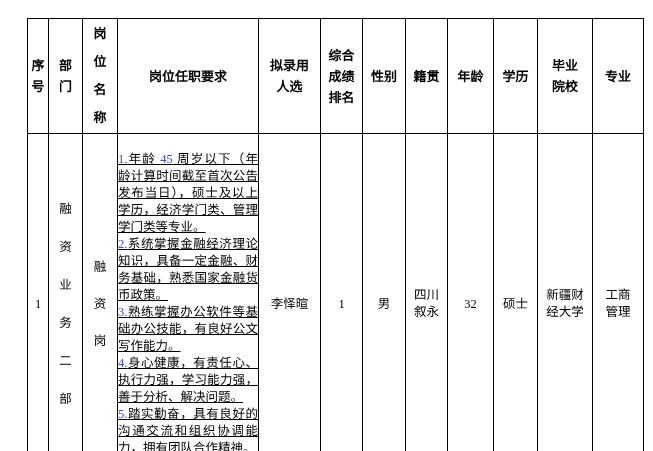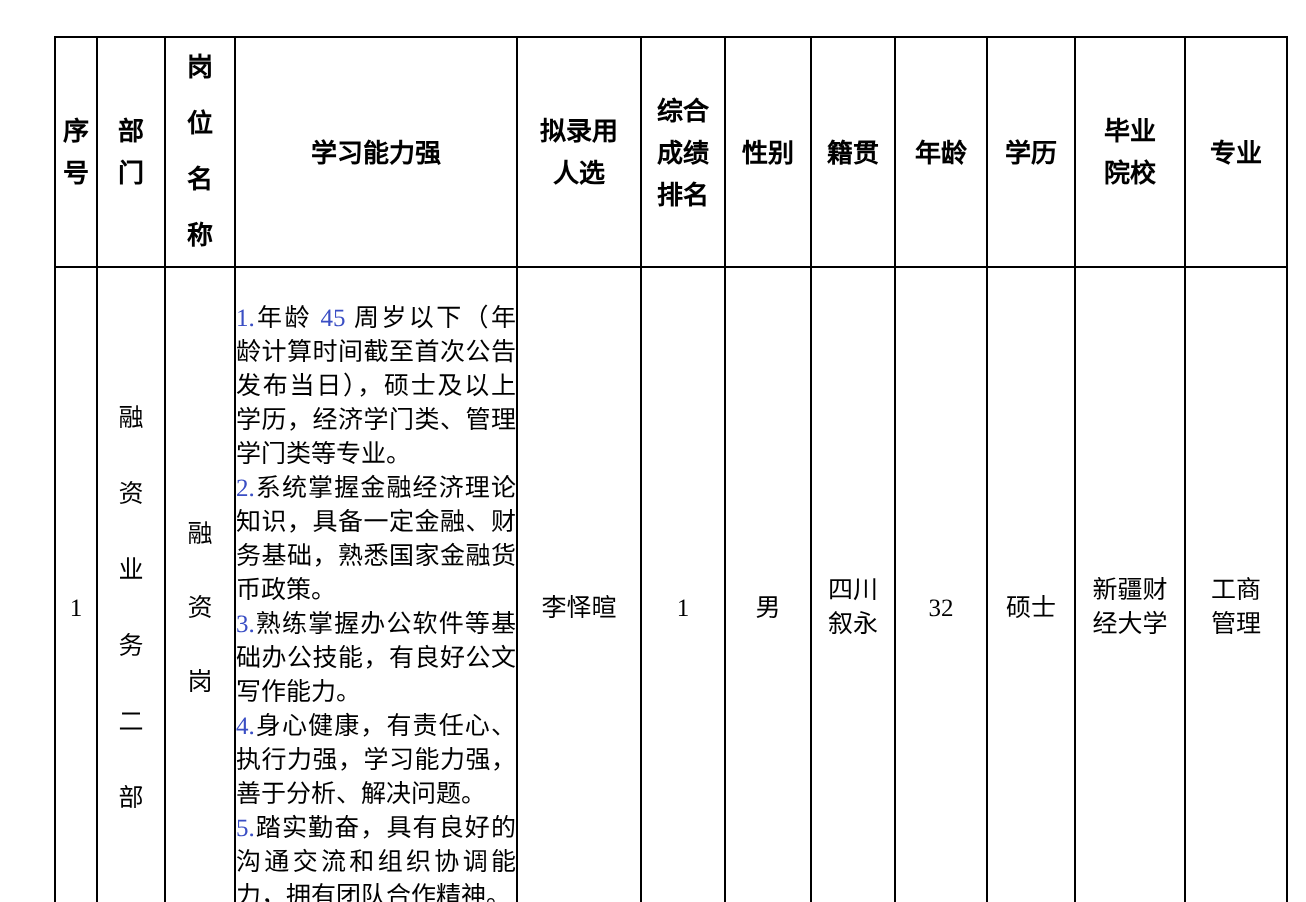--- a/index.html
+++ b/index.html
@@ -54,20 +54,21 @@
     vertical-align: top;
     text-align: left;
     padding: 3px 2px 2px 3px;
   }
   .req-item {
     margin: 0;
     font-size: 12.5px;
     line-height: 17px;
     text-align: justify;
     word-break: break-all;
+    text-decoration: underline;
   }
   .req-num {
     color: var(--num-color, #3a4ec4);
   }
 </style>
 </head>
 <body>
 
 <div class="page">
   <table class="doc-table">
@@ -88,21 +89,21 @@
     <thead>
       <tr>
         <th>序
 号</th>
         <th>部
 门</th>
         <th class="lh-tall">岗
 位
 名
 称</th>
-        <th>学习能力强</th>
+        <th>岗位任职要求</th>
         <th>拟录用
 人选</th>
         <th>综合
 成绩
 排名</th>
         <th>性别</th>
         <th>籍贯</th>
         <th>年龄</th>
         <th>学历</th>
         <th>毕业

